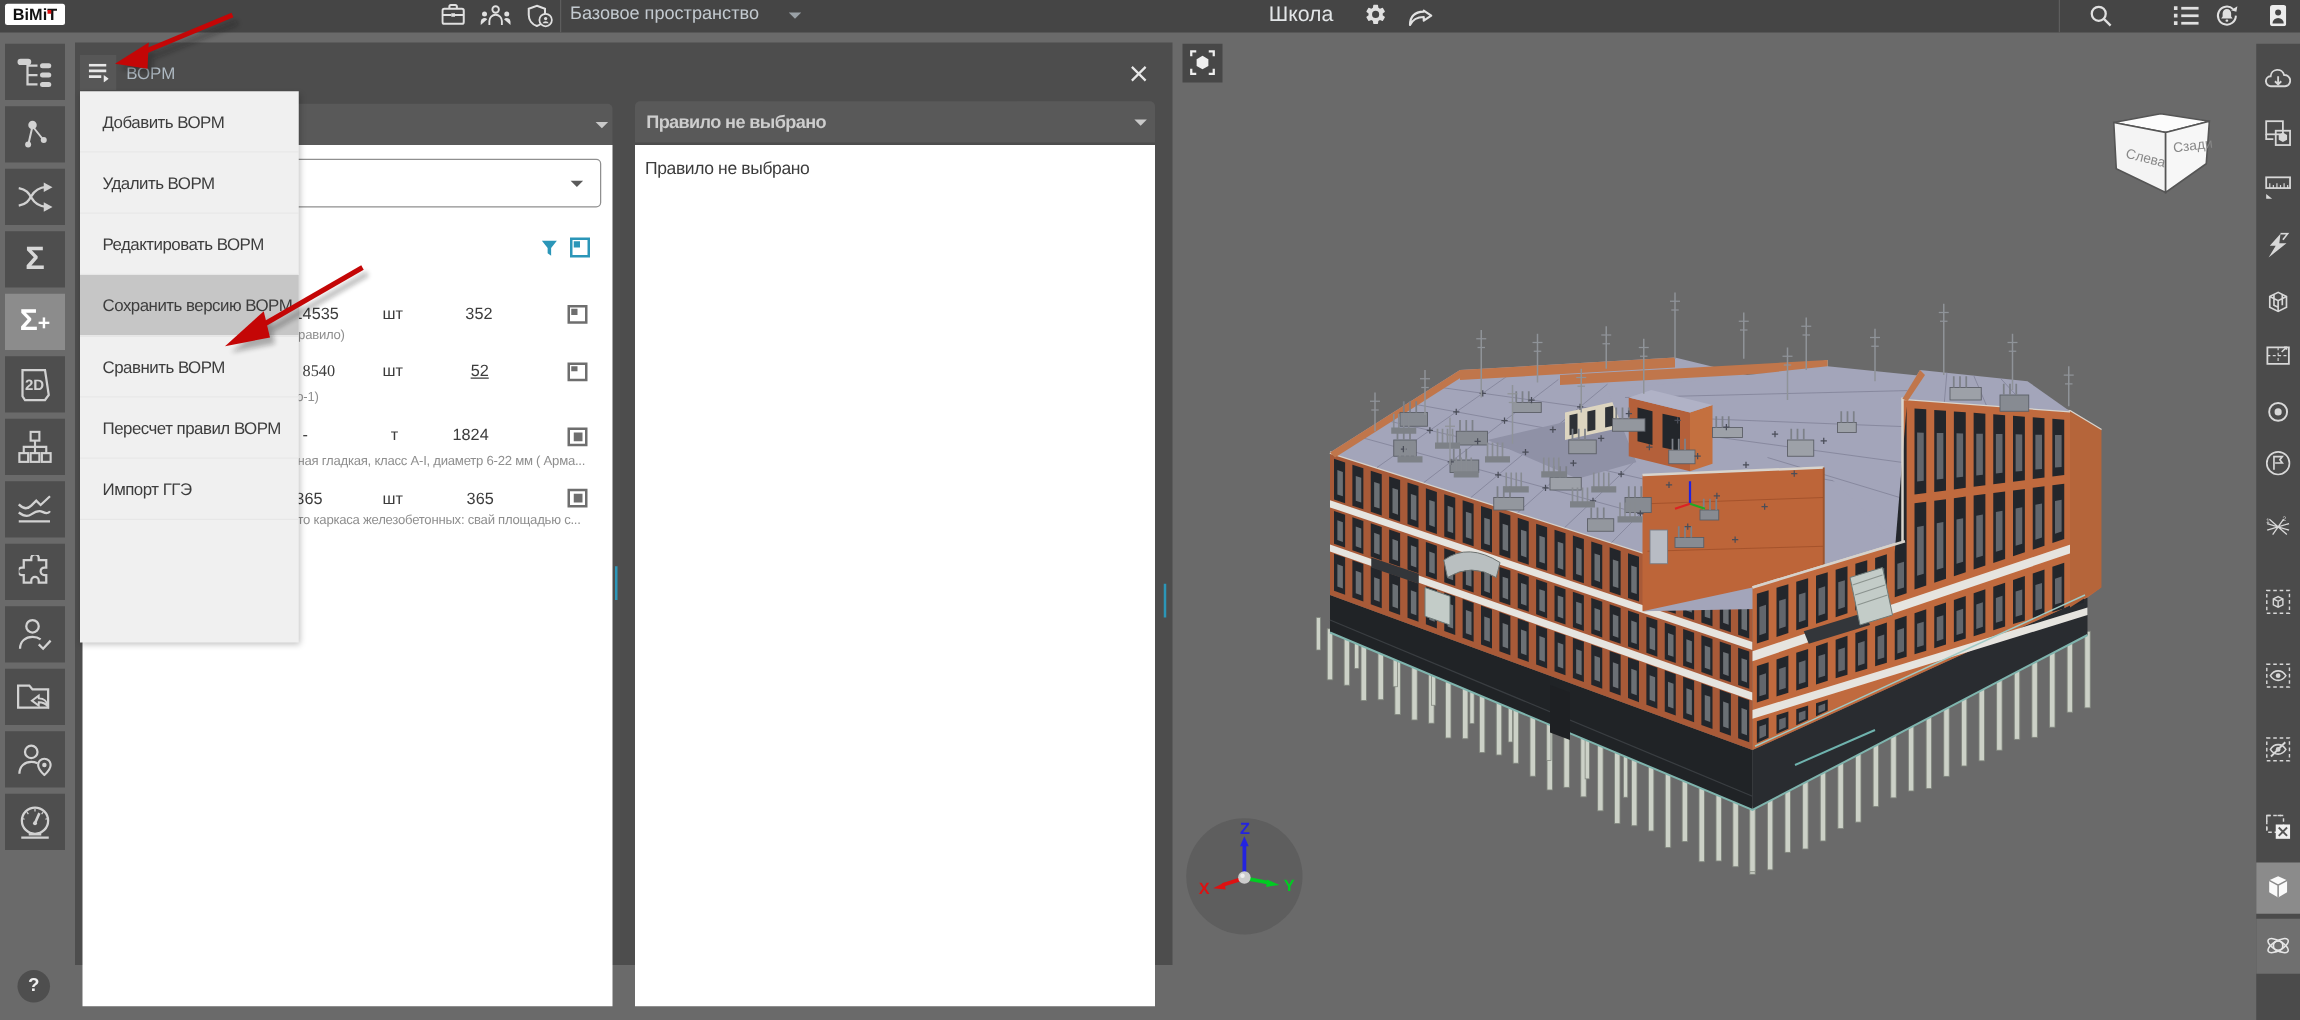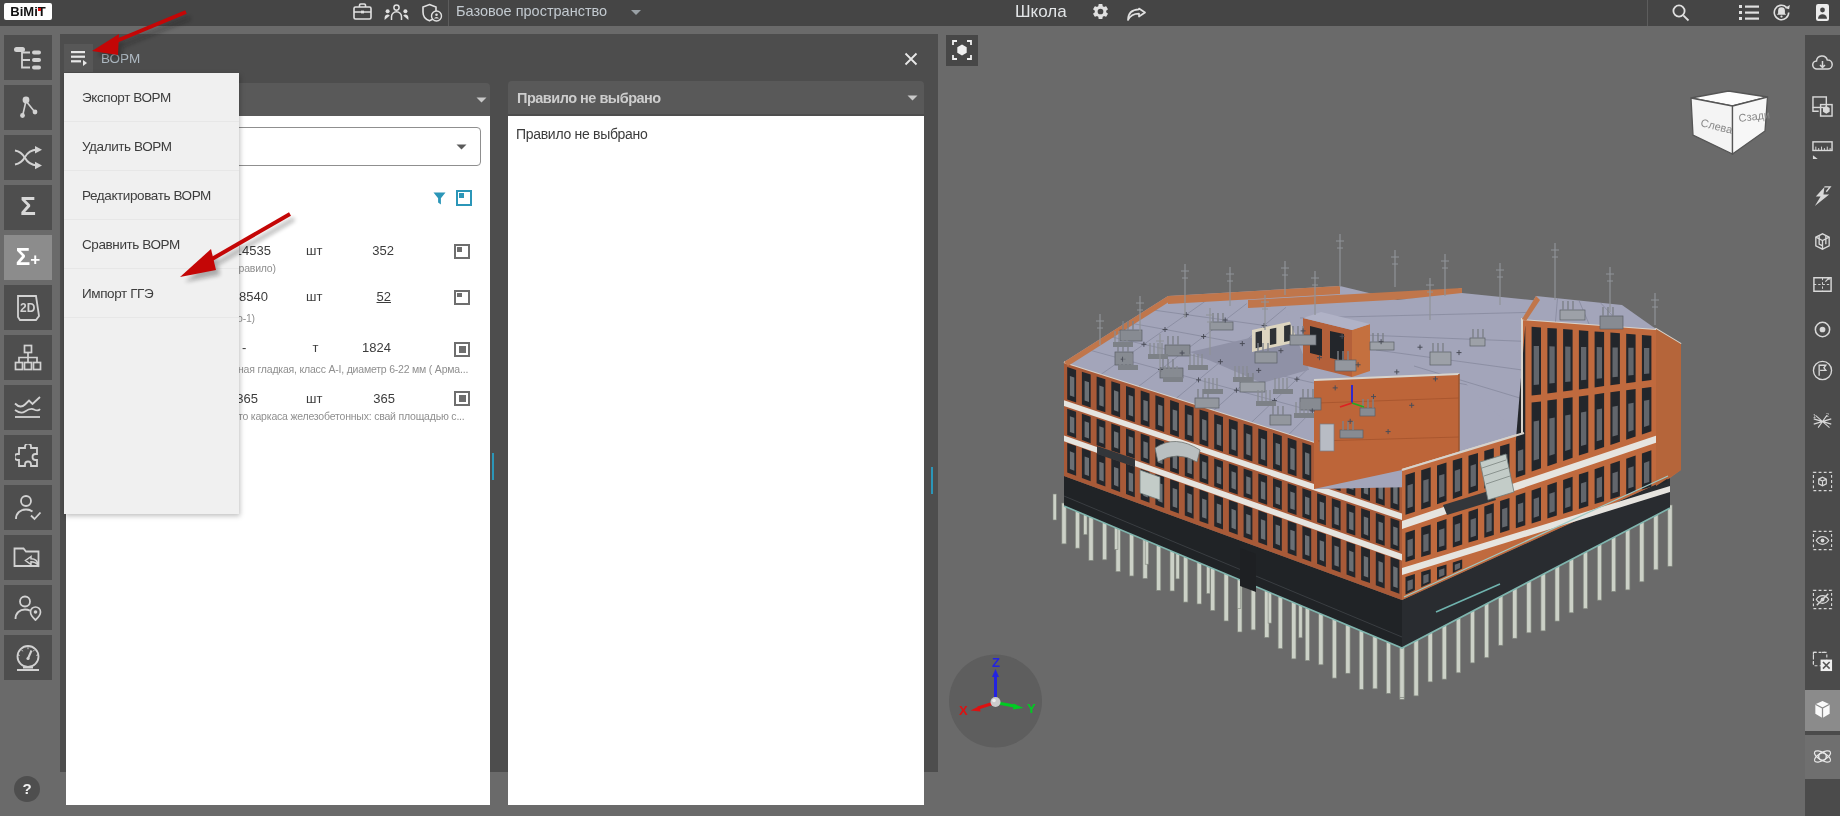--- a/index.html
+++ b/index.html
@@ -259,21 +259,21 @@
     </div>
 
     <div class="rowmain" style="left:157px;top:127px;width:48px;text-align:right;">14535</div>
     <div class="rowmain" style="left:240px;top:127px;">шт</div>
     <div class="rowmain" style="left:283px;top:127px;width:45px;text-align:right;">352</div>
     <div class="rowsub" style="left:167px;top:146px;">правило)</div>
     <div class="abs" style="left:388px;top:128px;width:16px;height:15px;border:2px solid #6e6e6e;box-sizing:border-box;">
       <div class="abs" style="left:1px;top:1px;width:4.5px;height:4.5px;background:#6e6e6e;"></div>
     </div>
 
-    <div class="rowmain" style="left:154px;top:172.5px;width:48px;text-align:right;">8540</div>
+    <div class="rowmain" style="left:154px;top:172.5px;width:48px;text-align:right;font-family:Liberation Serif, serif;">8540</div>
     <div class="rowmain" style="left:240px;top:172.5px;">шт</div>
     <div class="rowmain" style="left:280px;top:172.5px;width:45px;text-align:right;text-decoration:underline;">52</div>
     <div class="rowsub" style="left:171px;top:196px;">о-1)</div>
     <div class="abs" style="left:388px;top:173.5px;width:16px;height:15px;border:2px solid #6e6e6e;box-sizing:border-box;">
       <div class="abs" style="left:1px;top:1px;width:4.5px;height:4.5px;background:#6e6e6e;"></div>
     </div>
 
     <div class="rowmain" style="left:176px;top:223.5px;">-</div>
     <div class="rowmain" style="left:246.5px;top:223.5px;">т</div>
     <div class="rowmain" style="left:288px;top:223.5px;width:45px;text-align:center;">1824</div>
@@ -299,24 +299,26 @@
   </div>
   <div class="panel-body" style="left:448px;top:82px;width:416px;height:689px;">
     <div class="abs" style="left:8px;top:10px;font-size:14px;letter-spacing:-0.3px;color:#3c3c3c;">Правило не выбрано</div>
   </div>
 
   <div class="abs" style="left:432px;top:419px;width:2px;height:27px;background:#2b96b8;"></div>
   <div class="abs" style="left:871px;top:433px;width:2px;height:27px;background:#2b96b8;"></div>
 </div>
 
 <div id="menu">
-  <div class="mi">Экспорт ВОРМ</div>
+  <div class="mi">Добавить ВОРМ</div>
   <div class="mi">Удалить ВОРМ</div>
   <div class="mi">Редактировать ВОРМ</div>
+  <div class="mi hl">Сохранить версию ВОРМ</div>
   <div class="mi">Сравнить ВОРМ</div>
+  <div class="mi">Пересчет правил ВОРМ</div>
   <div class="mi">Импорт ГГЭ</div>
 </div>
 
 <svg class="abs" style="left:0;top:0;z-index:40;pointer-events:none" width="560" height="320" viewBox="0 0 560 320">
   <defs>
       <filter id="ab" x="-30%" y="-30%" width="160%" height="160%">
         <feGaussianBlur stdDeviation="2.2"></feGaussianBlur>
       </filter>
     </defs>
   <g opacity="0.30" transform="translate(4,5)" filter="url(#ab)">

